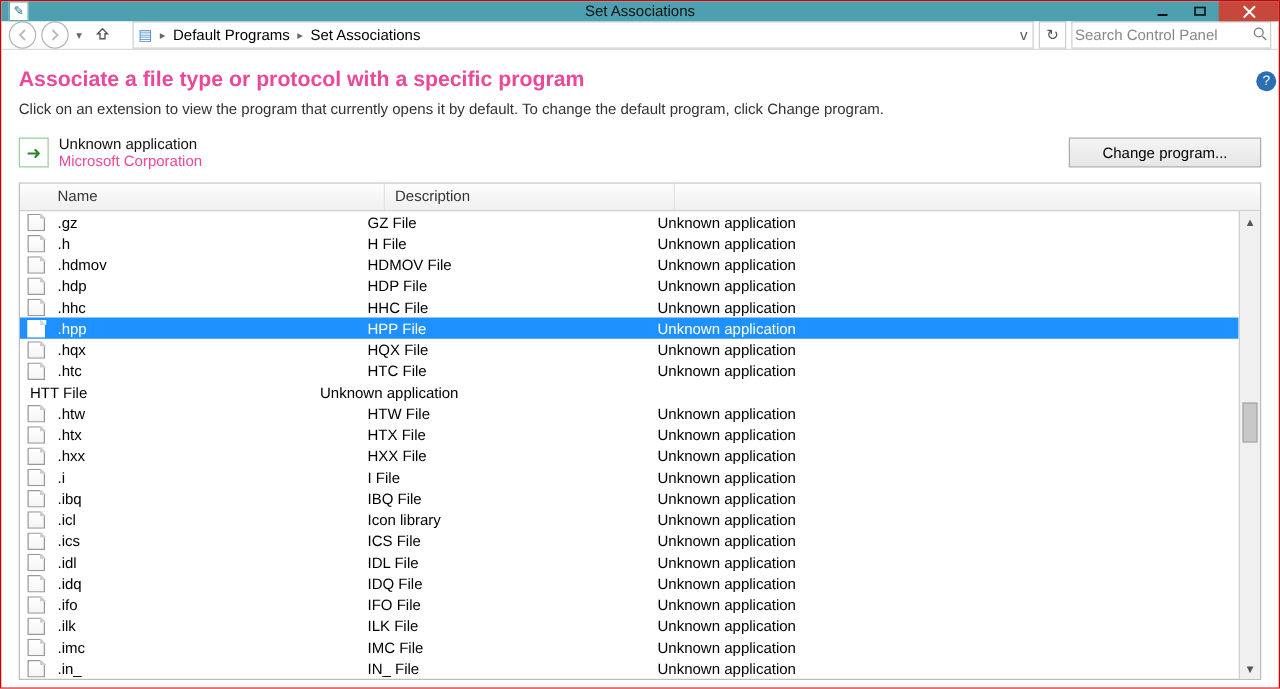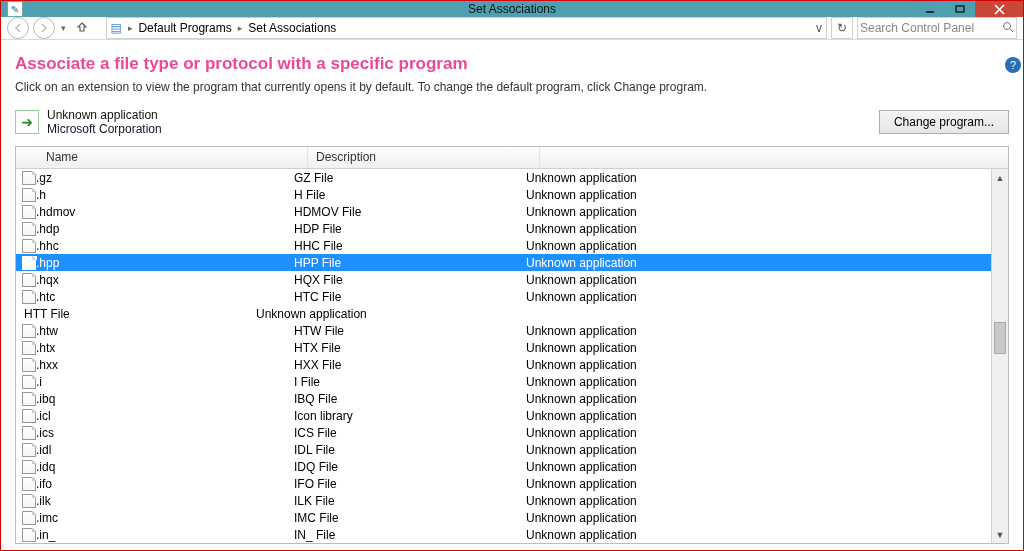--- a/index.html
+++ b/index.html
@@ -30,35 +30,35 @@
   .searchbox { width: 160px; height: 22px; border: 1px solid #cfcfcf; display: flex; align-items: center; padding: 0 2px; color: #888; justify-content: space-between; }
   .magnifier { color: #777; }
 
   
   .page { flex: 1; padding: 14px 14px 8px 14px; display: flex; flex-direction: column; position: relative; }
   .page h1 { color: #ec4899; font-weight: 700; font-size: 17px; }
   .page .sub { color: #333; font-size: 12px; margin-top: 6px; }
   .chosen-row { display: flex; align-items: center; margin-top: 14px; }
   .chosen-icon { width: 24px; height: 24px; border: 1px solid #9bcf9b; display: flex; align-items: center; justify-content: center; color: #2a8a2a; font-size: 14px; margin-right: 8px; }
   .chosen-text .ln1 { color: #111; }
-  .chosen-text .ln2 { color: #0f172a; }
-  .changebtn { margin-left: auto; height: 24px; padding: 0 14px; border: 1px solid #adadad; background: linear-gradient(#f4f4f4,#e6e6e6); cursor: pointer; font-size: 12px; }
+  .chosen-text .ln2 { color: #ec4899; }
+  .changebtn { margin-left: auto; height: 24px; padding: 0 26px; border: 1px solid #adadad; background: linear-gradient(#f4f4f4,#e6e6e6); cursor: pointer; font-size: 12px; }
 
   
   .tablewrap { margin-top: 10px; border: 1px solid #bdbdbd; display: flex; flex-direction: column; flex: 1; min-height: 0; }
   .thead { display: flex; height: 22px; background: linear-gradient(#fdfdfd,#f0f0f0); border-bottom: 1px solid #d0d0d0; color: #333; }
   .th { padding: 3px 8px; border-right: 1px solid #e3e3e3; }
   .col-name { width: 270px; margin-left: 22px; }
   .col-desc { width: 232px; }
   .col-def  { flex: 1; }
   .tbodywrap { flex: 1; display: flex; min-height: 0; }
   .tbody { flex: 1; overflow: hidden; }
   .row { display: flex; height: 17px; align-items: center; cursor: default; }
   .row .cell { padding: 0 8px; overflow: hidden; white-space: nowrap; }
-  .row .c-name { width: 270px; display: flex; align-items: center; gap: 0; padding-left: 6px; }
+  .row .c-name { width: 270px; display: flex; align-items: center; gap: 10px; padding-left: 6px; }
   .row .c-desc { width: 232px; }
   .row .c-def  { flex: 1; }
   .fileicon { width: 14px; height: 14px; display: inline-block; position: relative; }
   .fileicon::before { content: ""; position: absolute; inset: 0; border: 1px solid #999; background: linear-gradient(#fff,#f5f5f5); }
   .fileicon::after { content: ""; position: absolute; right: -1px; top: -1px; width: 0; height: 0; border-top: 5px solid #fff; border-left: 5px solid #ccc; }
   .row.selected { background: #1e90ff; color: #fff; }
   .row.selected .fileicon::before { border-color: #fff; background: #fff; }
   .row.selected .fileicon::after { border-left-color: #cde; }
 
   

